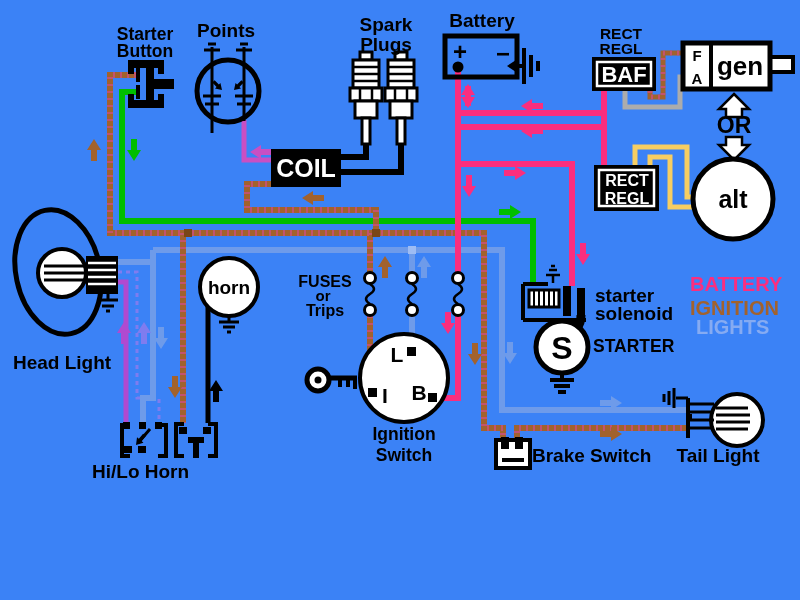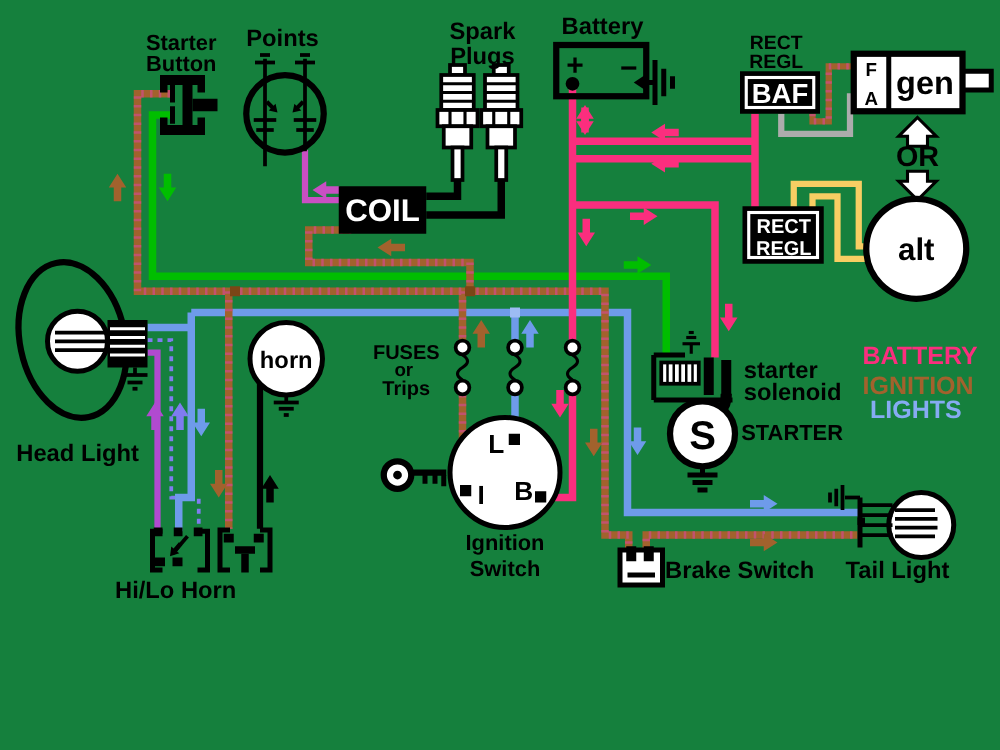--- a/index.html
+++ b/index.html
@@ -1,16 +1,16 @@
 <!DOCTYPE html>
 <html style="--c-battery: #FB2E7E; --c-ignition: #A2622D; --c-speckle: #C8507A; --c-lights: #6E9BEA; --c-lights_label: #86ABF2; --c-green: #00BE00; --c-magenta: #C94FC3; --c-purple: #B04AD0; --c-violet: #7F7CEF; --c-yellow: #F7CE63; --c-grey: #ACACAC;"><head>
 <meta charset="utf-8">
 <style>
   html,body{margin:0;padding:0;background:#fff;}
-  .stage{position:relative;width:800px;height:600px;background:#15803d;overflow:hidden;}
+  .stage{position:relative;width:800px;height:600px;background:#3b82f6;overflow:hidden;}
   svg text{font-family:"Liberation Sans", sans-serif;font-weight:700;fill:#000;}
   .w{fill:none;}
   .s-batt{stroke:var(--c-battery);}
   .s-ign{stroke:var(--c-ignition);}
   .s-speckle{stroke:var(--c-speckle);stroke-dasharray:2 5;fill:none;opacity:.85;}
   .s-light{stroke:var(--c-lights);}
   .s-green{stroke:var(--c-green);}
   .s-mag{stroke:var(--c-magenta);}
   .s-purple{stroke:var(--c-purple);}
   .s-violet{stroke:var(--c-violet);stroke-dasharray:4 4;}

